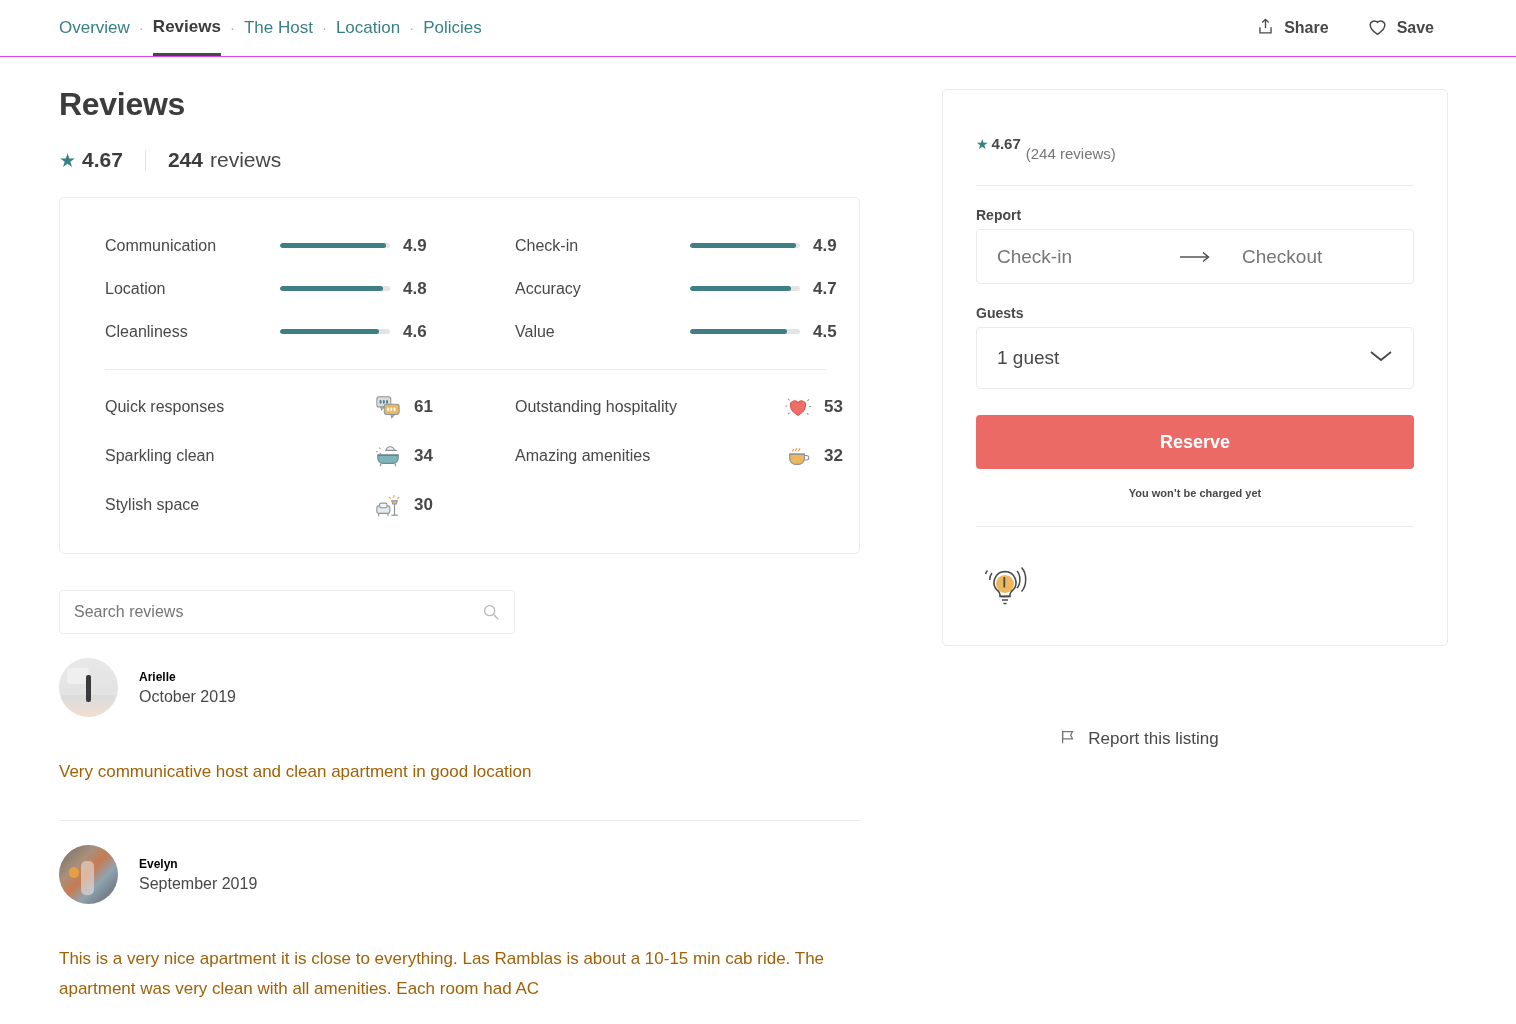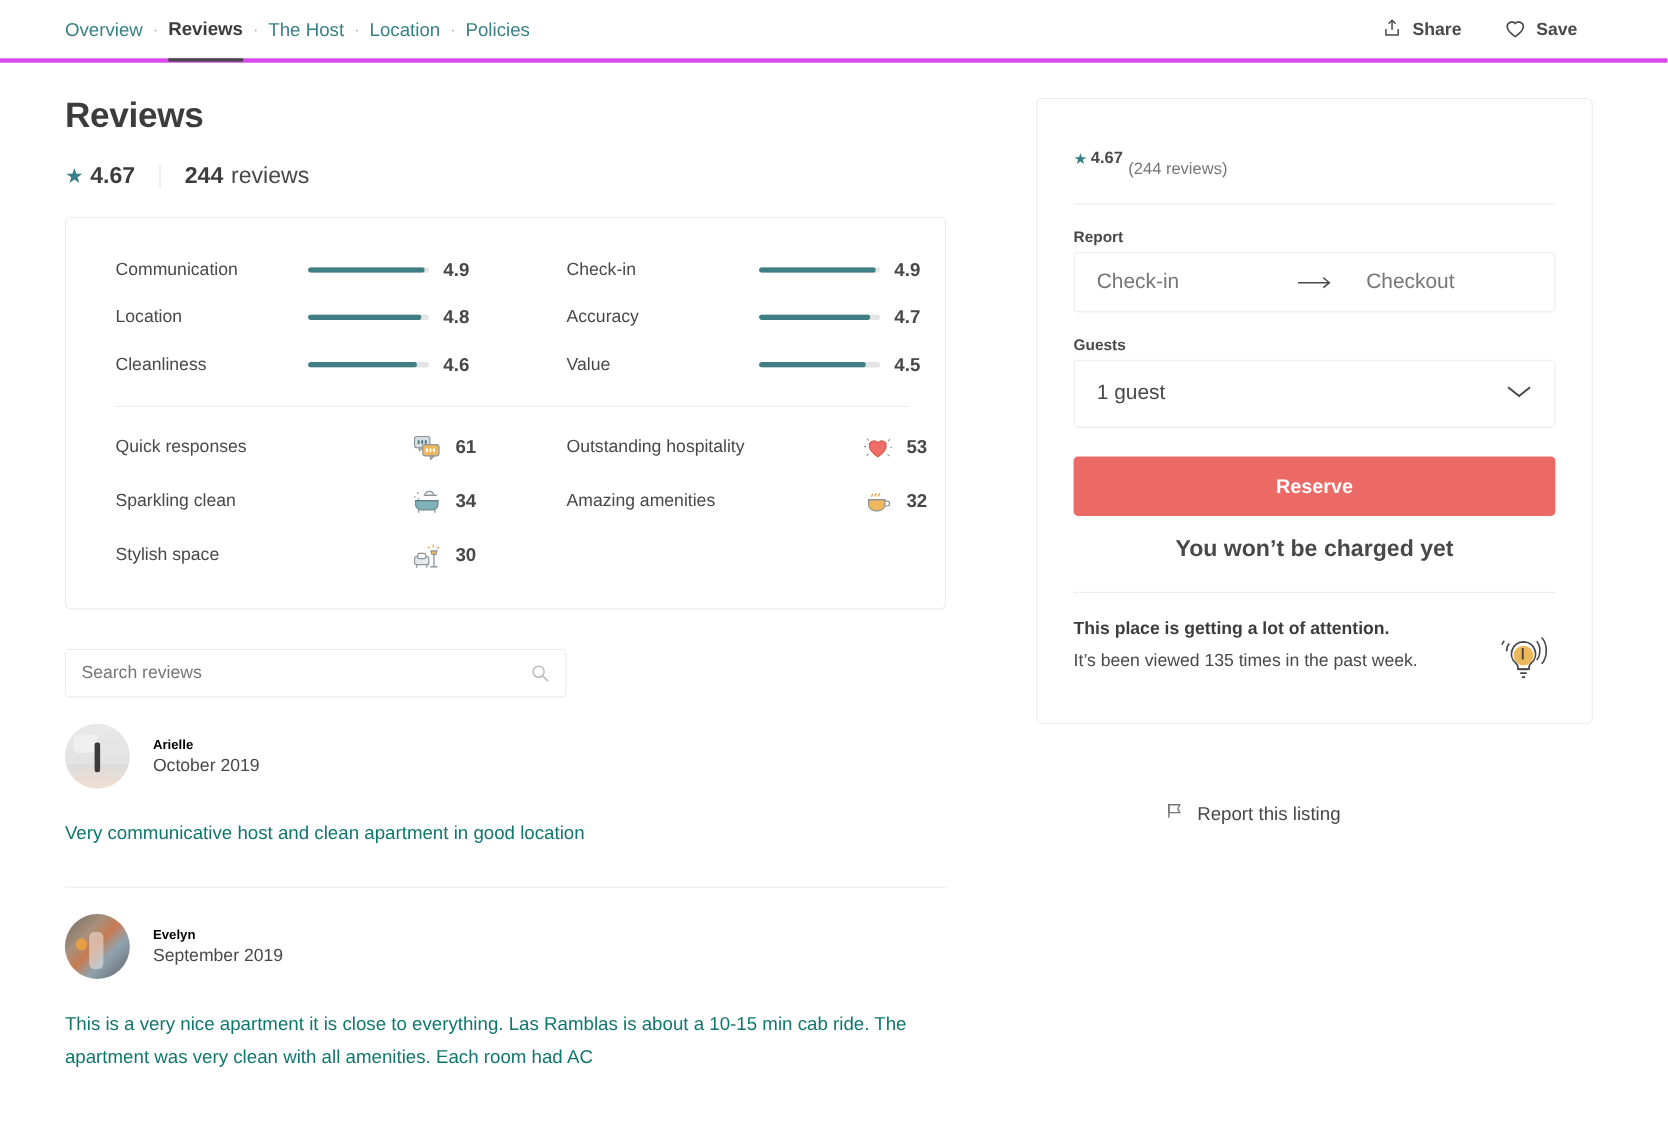--- a/index.html
+++ b/index.html
@@ -9,21 +9,21 @@
     font-family: "Liberation Sans", sans-serif;
     background: #ffffff;
     color: #484848;
     overflow: hidden;
     position: relative;
   }
 
   
   .topnav {
     position: absolute; top: 0; left: 0; width: 1516px; height: 57px;
-    border-bottom: 4px solid #d946ef;
+    border-bottom: 1px solid #d946ef;
     background: #fff;
   }
   .nav-left {
     position: absolute; left: 59px; top: 0; height: 56px;
     display: flex; align-items: center;
   }
   .nav-item {
     font-size: 17px; color: #378087; text-decoration: none;
     height: 56px; display: flex; align-items: center;
     padding: 0 0 0 0;
@@ -128,21 +128,21 @@
   .av2:after {
     content:""; position:absolute; left:22px; top:16px; width:13px; height:34px;
     background:rgba(238,232,225,.55); border-radius:5px;
   }
   .av2:before {
     content:""; position:absolute; left:10px; top:22px; width:10px; height:11px;
     background:#f0a23c; border-radius:50%; opacity:.85;
   }
   .rev-name { font-size: 12px; font-weight: bold; color: #000000; }
   .rev-date { font-size: 16px; color: #484848; margin-top: 4px; }
-  .rev-body { font-size: 17px; line-height: 30px; color: #0f766e; margin-top: 26px; width: 800px; }
+  .rev-body { font-size: 17px; line-height: 30px; color: #a16207; margin-top: 40px; width: 800px; }
   .rev-sep { height: 1px; background: #ebebeb; margin-top: 33px; width: 801px; }
 
   
   .booking {
     position: absolute; left: 942px; top: 89px; width: 506px;
     border: 1px solid #ebebeb; border-radius: 5px; background: #fff;
     padding: 26px 33px 30px 33px;
   }
   .price-line { display: flex; align-items: baseline; }
   .price { font-size: 28px; font-weight: bold; color: #3c3c3c; }
@@ -167,21 +167,21 @@
     display: flex; align-items: center; justify-content: space-between;
     padding: 0 20px; cursor: pointer;
   }
   .guests-val { font-size: 19px; color: #484848; }
   .reserve-btn {
     margin-top: 26px; width: 100%; height: 54px;
     background: #ec6a66; border: 0; border-radius: 4px;
     color: #fff; font-size: 18px; font-weight: bold; cursor: pointer;
     font-family: "Liberation Sans", sans-serif;
   }
-  .no-charge { text-align: center; font-size: 21px; font-weight: bold; color: #484848; margin-top: 18px; }
+  .no-charge { text-align: center; font-size: 11px; font-weight: bold; color: #484848; margin-top: 18px; }
   .bk-div2 { height: 1px; background: #ebebeb; margin: 27px 0 0 0; }
   .attention { display: flex; align-items: flex-start; margin-top: 24px; }
   .att-text { flex: 1; padding-right: 12px; }
   .att-title { font-size: 16px; font-weight: bold; color: #3c3c3c; }
   .att-sub { font-size: 16px; color: #484848; line-height: 25px; margin-top: 7px; width: 330px;}
   .att-icon { width: 58px; height: 58px; flex: none; margin-top: 6px; }
   .report {
     position: absolute; left: 886px; top: 728px; width: 506px;
     display: flex; align-items: center; justify-content: center; gap: 11px;
     cursor: pointer;
@@ -431,24 +431,20 @@
       </svg>
     </span>
   </div>
 
   <button class="reserve-btn">Reserve</button>
   <div class="no-charge">You won’t be charged yet</div>
 
   <div class="bk-div2"></div>
 
   <div class="attention">
-    <div class="att-text">
-      <div class="att-title">This place is getting a lot of attention.</div>
-      <div class="att-sub">It’s been viewed 135 times in the past week.</div>
-    </div>
     <div class="att-icon">
       <svg width="58" height="58" viewBox="0 0 58 58" fill="none">
         <circle cx="29" cy="27" r="9" fill="#edb85c"></circle>
         <path d="M29 14.5a11 11 0 0 1 7 19.4c-1.3 1.1-2 2.3-2 3.9v1.6h-10v-1.6c0-1.6-.7-2.8-2-3.9A11 11 0 0 1 29 14.5z" stroke="#484848" stroke-width="1.6"></path>
         <path d="M25 39.5h8M26 43h6M27.5 46.5h3" stroke="#484848" stroke-width="1.6"></path>
         <path d="M28.3 20v10.5" stroke="#484848" stroke-width="1.8"></path>
         <path d="M41 14c3.8 4 3.8 12.8 0 17" stroke="#484848" stroke-width="1.5"></path>
         <path d="M45.5 10.5c5.6 6 5.6 18 0 24" stroke="#484848" stroke-width="1.5"></path>
         <path d="M16 16c-1.6 1.8-2.3 4.4-2.3 7" stroke="#484848" stroke-width="1.5"></path>
         <path d="M11.5 13.5c-.9 1-1.6 2.3-2 3.6" stroke="#484848" stroke-width="1.5"></path>

